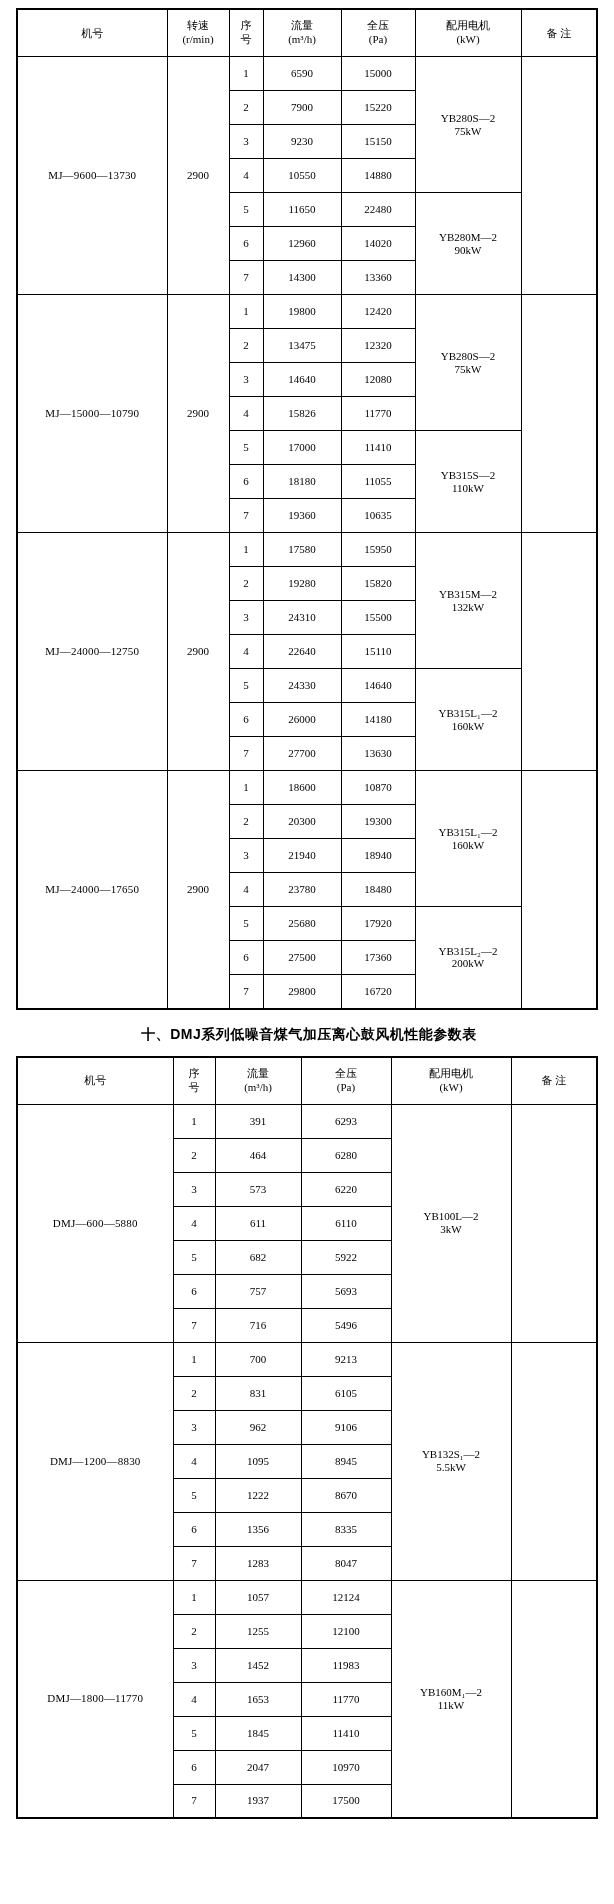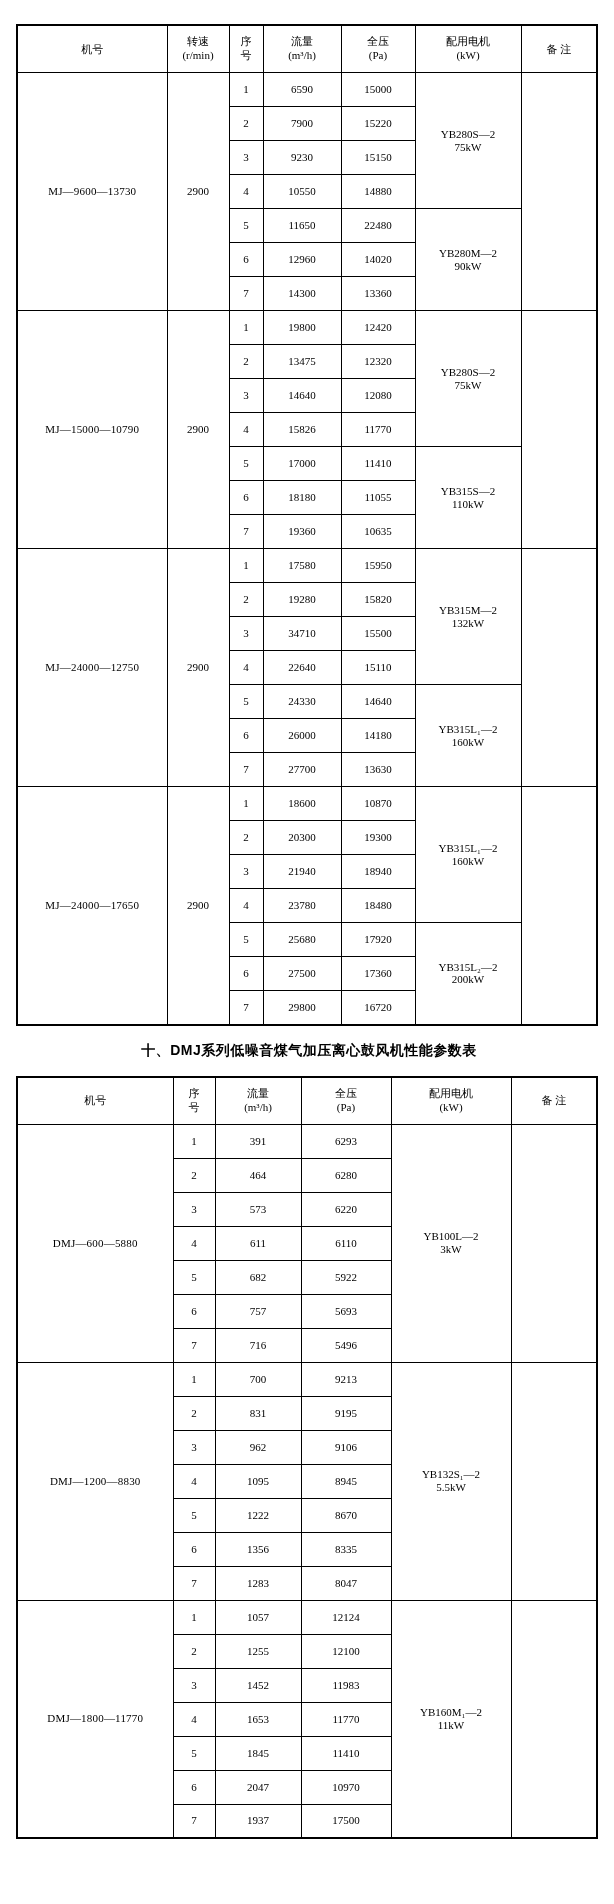--- a/index.html
+++ b/index.html
@@ -13,21 +13,21 @@
     color: #000000;
   }
   .page {
     width: 614px;
     position: relative;
     padding: 0;
   }
   table.spec {
     border-collapse: collapse;
     table-layout: fixed;
-    margin: 16px auto;
+    margin: 0 auto;
     background: #fff;
   }
   table.spec td, table.spec th {
     border: 1px solid #000;
     text-align: center;
     vertical-align: middle;
     font-weight: normal;
     font-size: 11px;
     padding: 0;
     line-height: 1.15;
@@ -201,21 +201,21 @@
             <td rowspan="4" class="motor">YB315M—2<br>132kW</td>
             <td rowspan="7"></td>
           </tr>
           <tr class="row-h">
             <td>2</td>
             <td>19280</td>
             <td>15820</td>
           </tr>
           <tr class="row-h">
             <td>3</td>
-            <td>34710</td>
+            <td>24310</td>
             <td>15500</td>
           </tr>
           <tr class="row-h">
             <td>4</td>
             <td>22640</td>
             <td>15110</td>
           </tr>
           <tr class="row-h">
             <td>5</td>
             <td>24330</td>
@@ -351,21 +351,21 @@
             <td rowspan="7" class="model">DMJ—1200—8830</td>
             <td>1</td>
             <td>700</td>
             <td>9213</td>
             <td rowspan="7" class="motor">YB132S₁—2<br>5.5kW</td>
             <td rowspan="7"></td>
           </tr>
           <tr class="row-h">
             <td>2</td>
             <td>831</td>
-            <td>9195</td>
+            <td>6105</td>
           </tr>
           <tr class="row-h">
             <td>3</td>
             <td>962</td>
             <td>9106</td>
           </tr>
           <tr class="row-h">
             <td>4</td>
             <td>1095</td>
             <td>8945</td>

